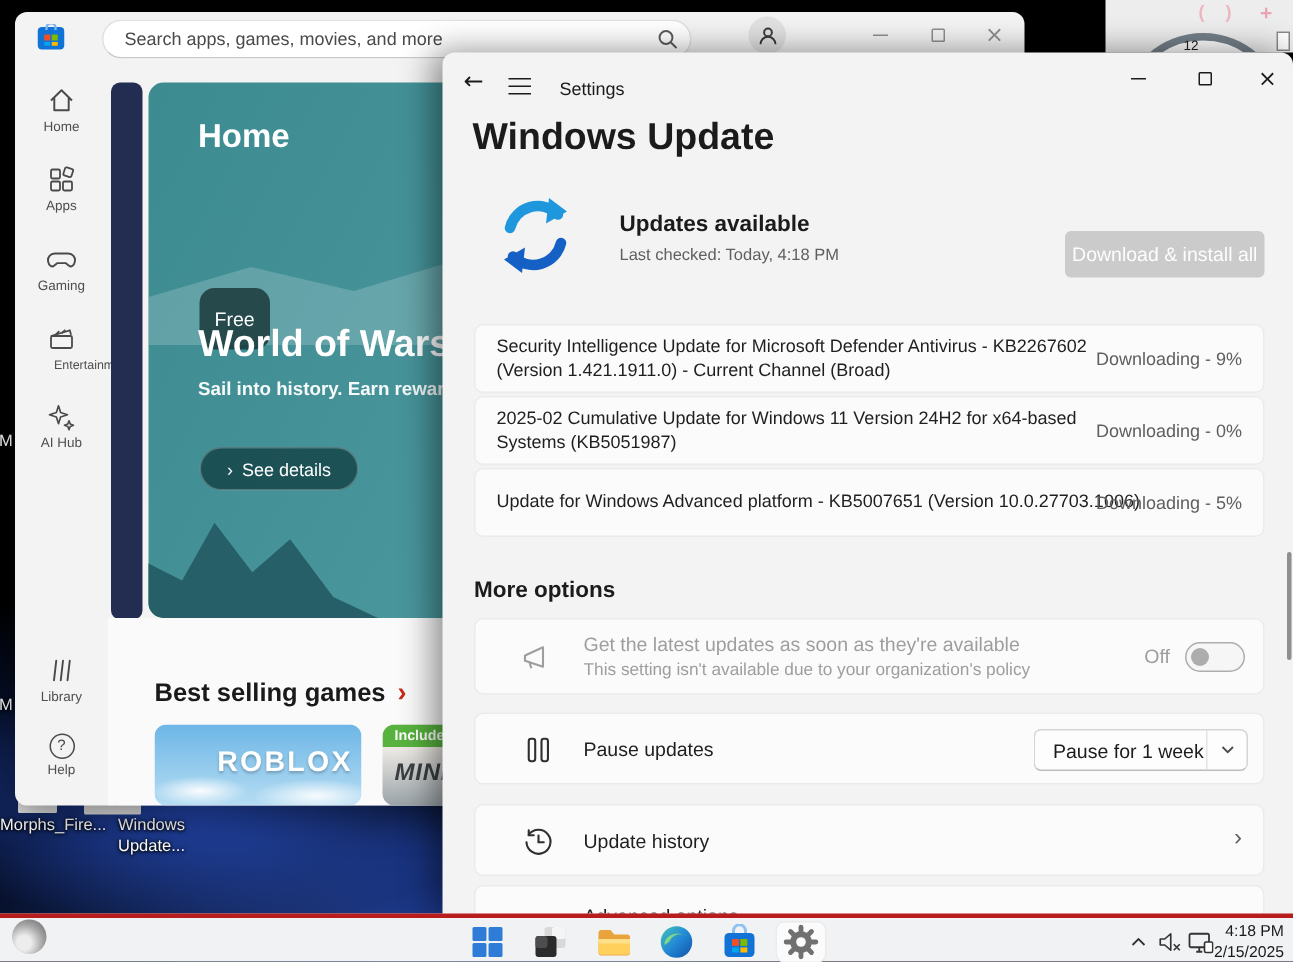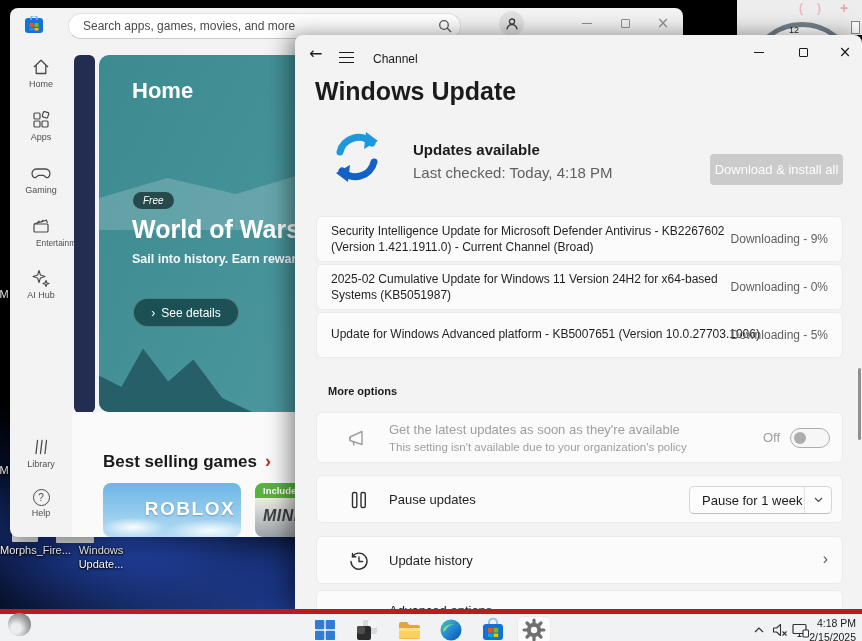--- a/index.html
+++ b/index.html
@@ -57,21 +57,21 @@
     background:linear-gradient(118deg,#3c8b91 0%,#49969c 48%,#5aa4a9 100%); }
   .hero .ridge { position:absolute; left:0; top:95px; width:100%; height:80px;
     background:rgba(190,215,218,.28);
     clip-path:polygon(0 60%,12% 35%,24% 55%,38% 25%,52% 50%,66% 20%,80% 45%,100% 30%,100% 100%,0 100%); }
   .hero .rockL { position:absolute; left:-10px; bottom:-8px; width:180px; height:110px;
     background:#275f68; clip-path:polygon(0 100%,0 55%,18% 70%,30% 35%,44% 65%,58% 45%,74% 80%,100% 100%); }
   .hero .rockR { position:absolute; right:150px; bottom:0; width:260px; height:190px;
     background:#2b6a72; clip-path:polygon(100% 100%,100% 10%,80% 30%,68% 5%,55% 45%,40% 70%,20% 100%); opacity:.85; }
   .hero-home { position:absolute; left:33px; top:23px; color:#fff; font-size:22px; font-weight:bold; }
   .free-badge { position:absolute; left:34px; top:137px; background:rgba(20,48,50,.78);
-    color:#fff; font-size:10px; padding:3px 10px; border-radius:10px;font-style:italic; }
+    color:#fff; font-size:13px; padding:13px 10px; border-radius:10px; }
   .hero-title { position:absolute; left:33px; top:160px; color:#fff; font-size:25px;
     font-weight:bold; white-space:nowrap; }
   .hero-sub { position:absolute; left:33px; top:197px; color:rgba(255,255,255,.95);
     font-size:12.5px; font-weight:bold; white-space:nowrap; }
   .hero-cta { position:absolute; left:34px; top:243px; width:106px; height:29px;
     background:rgba(12,56,60,.72); border:1px solid rgba(255,255,255,.25); border-radius:15px;
     color:#fff; font-size:12px; display:flex; align-items:center; justify-content:center; gap:6px; }
   .store-white { position:absolute; left:62px; top:404px; width:611px; height:125px; background:#fafafa; }
   .best-head { position:absolute; left:31px; top:39px; font-size:17px; font-weight:bold;
     color:#1a1a1a; display:flex; gap:8px; align-items:center; }
@@ -99,51 +99,51 @@
   .burger { position:absolute; left:44px; top:17px; width:15px; }
   .burger div { height:1.4px; background:#1b1b1b; margin-bottom:3.6px; }
   .back { position:absolute; left:14px; top:9px; font-size:16px; color:#1b1b1b;
     font-family:"DejaVu Sans",sans-serif; }
   .sctl { position:absolute; top:6px; width:32px; height:22px; display:flex;
     align-items:center; justify-content:center; color:#1b1b1b; }
   .sctl .bar-min { background:#1b1b1b; }
   .sctl .box-max { border-color:#1b1b1b; }
   .page-title { position:absolute; left:20px; top:42px; font-size:25px; font-weight:600; }
   .upd-title { position:absolute; left:118px; top:106px; font-size:15px; font-weight:bold; }
-  .upd-sub { position:absolute; left:118px; top:129px; font-size:15px; color:#5f5f5f; }
+  .upd-sub { position:absolute; left:118px; top:129px; font-size:11px; color:#5f5f5f; }
   .dl-btn { position:absolute; left:415px; top:119px; width:133px; height:31px;
     background:#cbcbcb; border-radius:4px; color:#fdfdfd; font-size:13px;
     display:flex; align-items:center; justify-content:center; }
   .card { position:absolute; left:21px; width:527px; background:#fbfbfb;
     border:1px solid #ebebeb; border-radius:6px; }
   .upd-name { position:absolute; left:14px; top:50%; transform:translateY(-50%);
     width:430px; font-size:12px; line-height:15.5px; color:#1f1f1f; }
   .upd-status { position:absolute; right:14px; top:50%; transform:translateY(-50%);
     font-size:12px; color:#5f5f5f;text-align:right; }
-  .more-head { position:absolute; left:33px; top:350px; font-size:11px; font-weight:bold; }
+  .more-head { position:absolute; left:21px; top:350px; font-size:15px; font-weight:bold; }
   .row-title { position:absolute; left:72px; font-size:13px; color:#1f1f1f; }
   .row-title.dis, .row-sub.dis { color:#9e9e9e; }
   .row-sub { position:absolute; left:72px; font-size:11.5px; }
   .off-lbl { position:absolute; right:62px; top:17px; font-size:13px; color:#9e9e9e; }
   .toggle { position:absolute; right:12px; top:15px; width:40px; height:20px;
     border:1px solid #adadad; border-radius:10px; background:#f6f6f6; }
   .toggle .knob { position:absolute; left:3px; top:3px; width:12px; height:12px;
     border-radius:50%; background:#adadad; }
   .drop { position:absolute; right:10px; top:10px; width:143px; height:28px; background:#fdfdfd;
     border:1px solid #d5d5d5; border-bottom-color:#bdbdbd; border-radius:5px; font-size:13px; }
   .drop .lab { position:absolute; left:12px; top:6px; white-space:nowrap; }
   .drop .dchev { position:absolute; right:0; top:0; width:27px; height:100%;
     border-left:1px solid #e4e4e4; display:flex; align-items:center; justify-content:center; }
   .chev-r { position:absolute; right:14px; top:13px; font-size:16px; color:#5f5f5f; }
   .scrollbar { position:absolute; right:1px; top:333px; width:3px; height:72px;
     background:#8f8f8f; border-radius:2px; }
 
   
   .taskbar { position:absolute; left:0; top:609px; width:862px; height:32px;
-    background:#f1f2f4; border-top:5px solid #b91c1c; z-index:5; }
+    background:#f1f2f4; border-top:3px solid #b91c1c; z-index:5; }
   .tb-ic { position:absolute; top:3px; width:26px; height:26px; display:flex;
     align-items:center; justify-content:center; }
   .tb-active { position:absolute; left:517px; top:2px; width:34px; height:28px;
     background:#fbfbfb; border:1px solid #ebebeb; border-radius:6px; }
   .corner-orb { position:absolute; left:8px; top:613px; width:23px; height:23px; border-radius:50%;
     background:radial-gradient(circle at 35% 68%, #ededed 22%, #a8a8a8 55%, #6f6f6f 90%); z-index:6; }
   .tray-time { position:absolute; right:6px; top:3px; width:60px; text-align:right;
     font-size:10.5px; line-height:13.5px; color:#1a1a1a; }
 </style>
 </head>
@@ -290,21 +290,21 @@
     </div>
   </div>
 
   <div class="settings">
     <div class="back">←</div>
     <div class="burger">
         <div></div>
         <div></div>
         <div></div>
       </div>
-    <div class="sets-title">Channel</div>
+    <div class="sets-title">Settings</div>
     <div class="sctl" style="left:448px;">
         <span class="bar-min"></span>
       </div>
     <div class="sctl" style="left:492px;">
         <span class="box-max"></span>
       </div>
     <div class="sctl" style="left:534px;">
         <span class="glyph-x">×</span>
       </div>
 

